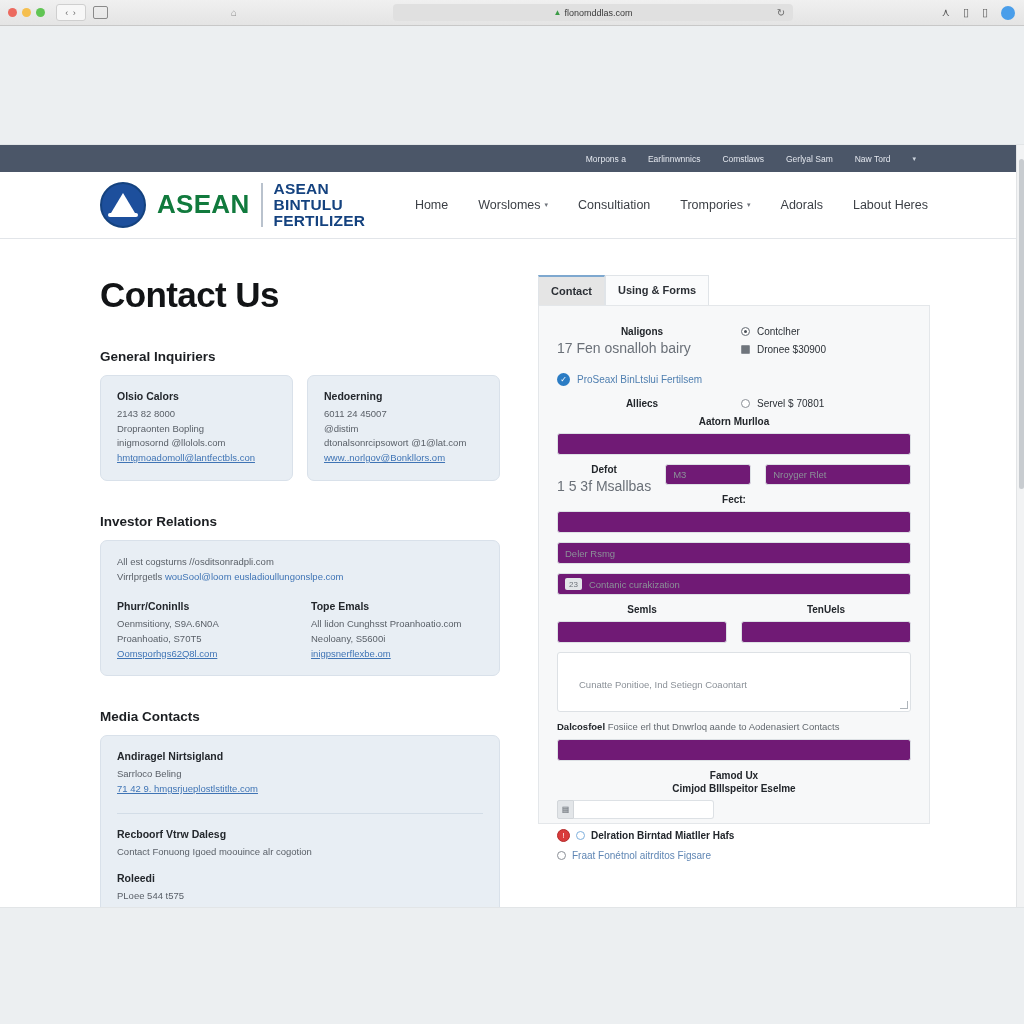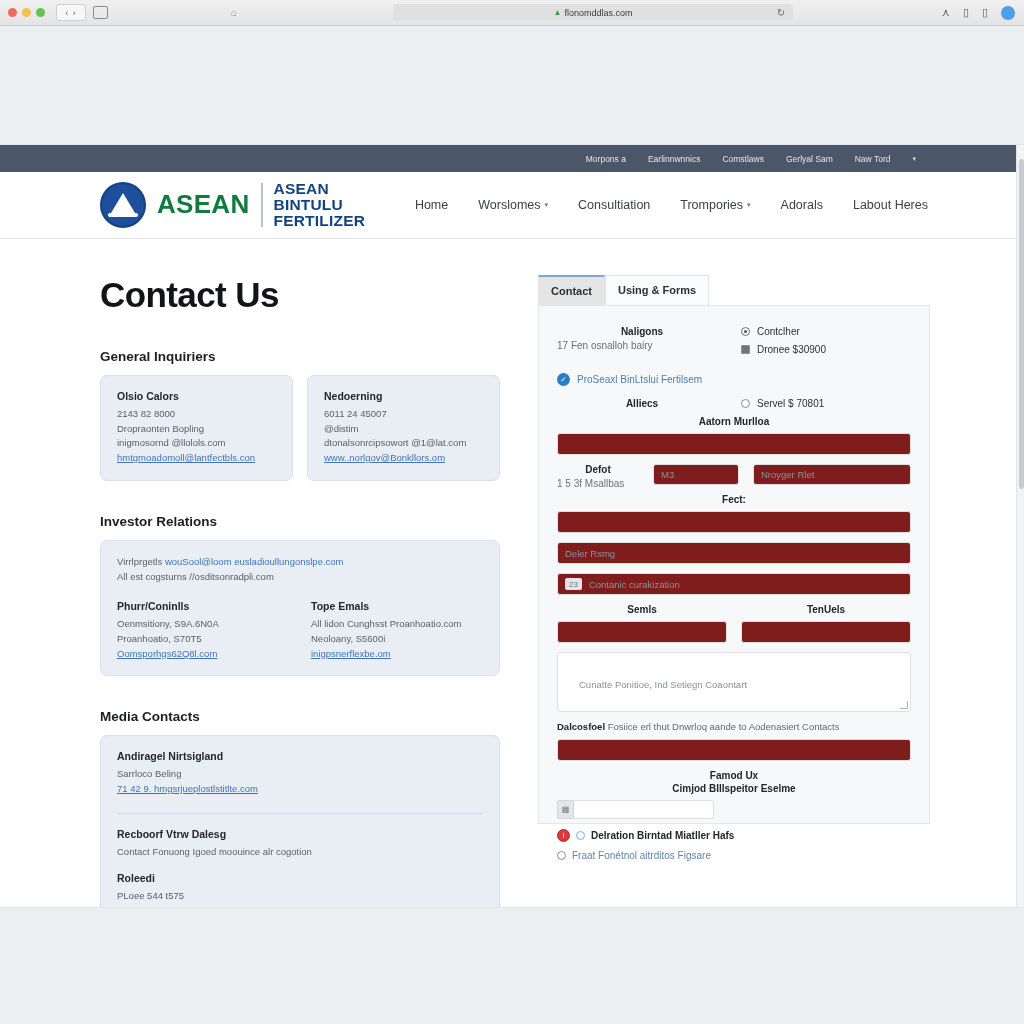--- a/index.html
+++ b/index.html
@@ -173,41 +173,41 @@
     background: #f7f8f9; border: 1px solid #e4e7ea;
     padding: 20px 18px; height: 519px;
   }
   .f-row { display: flex; gap: 14px; }
   .f-col { flex: 1; }
   .f-label {
     font-size: 10px; font-weight: bold; color: #22262b;
     filter: blur(0.7px); margin-bottom: 3px; white-space: nowrap; text-align: center;
   }
   .f-sub {
-    font-size: 10px; color: #6a7078; filter: blur(0.7px); white-space: nowrap;
+    font-size: 14px; color: #6a7078; filter: blur(0.7px); white-space: nowrap;
   }
   .radio-line {
     display: flex; align-items: center; gap: 7px; margin-bottom: 7px;
   }
   .radio {
     width: 9px; height: 9px; border-radius: 50%;
     border: 1.3px solid #8b9097; background: #fff; flex: none;
   }
   .radio.filled { background: #4a5058; box-shadow: inset 0 0 0 2px #fff; }
   .radio.sq { border-radius: 1px; background: #6f757c; }
   .radio-txt { font-size: 10px; color: #2b3036; filter: blur(0.7px); white-space: nowrap; }
   .check-line { display: flex; align-items: center; gap: 7px; margin: 11px 0 12px; }
   .check-ico {
     width: 13px; height: 13px; border-radius: 50%; background: #2b7cc4;
     color: #fff; font-size: 8px; display: flex; align-items: center;
     justify-content: center; flex: none;
   }
   .check-txt { font-size: 10px; color: #4f7fb0; filter: blur(0.7px); }
   .inp {
-    height: 22px; background: #7f1d1d; border: 1px solid #dde1e5;
+    height: 22px; background: #701a75; border: 1px solid #dde1e5;
     border-radius: 3px; width: 100%; margin-bottom: 9px;
     display: flex; align-items: center; padding: 0 7px;
   }
   .inp-ph { font-size: 9.5px; color: #8b9198; filter: blur(0.7px); }
   .inp.small { height: 21px; }
   .chip {
     background: #e2e5e8; color: #6c7279; font-size: 8px;
     padding: 1.5px 4px; border-radius: 2px; margin-right: 7px;
     filter: blur(0.6px);
   }
@@ -354,25 +354,25 @@
               <div class="card-line">@distim</div>
               <div class="card-line">dtonalsonrcipsowort @1@lat.com</div>
               <div class="card-line link">www..norlgov@Bonkllors.om</div>
             </div>
           </div>
         </div>
 
         <div class="section">
           <div class="section-title">Investor Relations</div>
           <div class="card">
+            <div class="card-line">All est cogsturns //osditsonradpli.com</div>
             <div class="card-line">
               <span>Virrlprgetls</span>
               <span class="link" style="color:#3f74b5">wouSool@loom eusladioullungonslpe.com</span>
             </div>
-            <div class="card-line">All est cogsturns //osditsonradpli.com</div>
             <div class="card-cols">
               <div>
                 <div class="card-name">Phurr/Coninlls</div>
                 <div class="card-line">Oenmsitiony, S9A.6N0A</div>
                 <div class="card-line">Proanhoatio, S70T5</div>
                 <div class="card-line link">Oomsporhgs62Q8l.com</div>
               </div>
               <div>
                 <div class="card-name">Tope Emals</div>
                 <div class="card-line">All lidon Cunghsst Proanhoatio.com</div>

